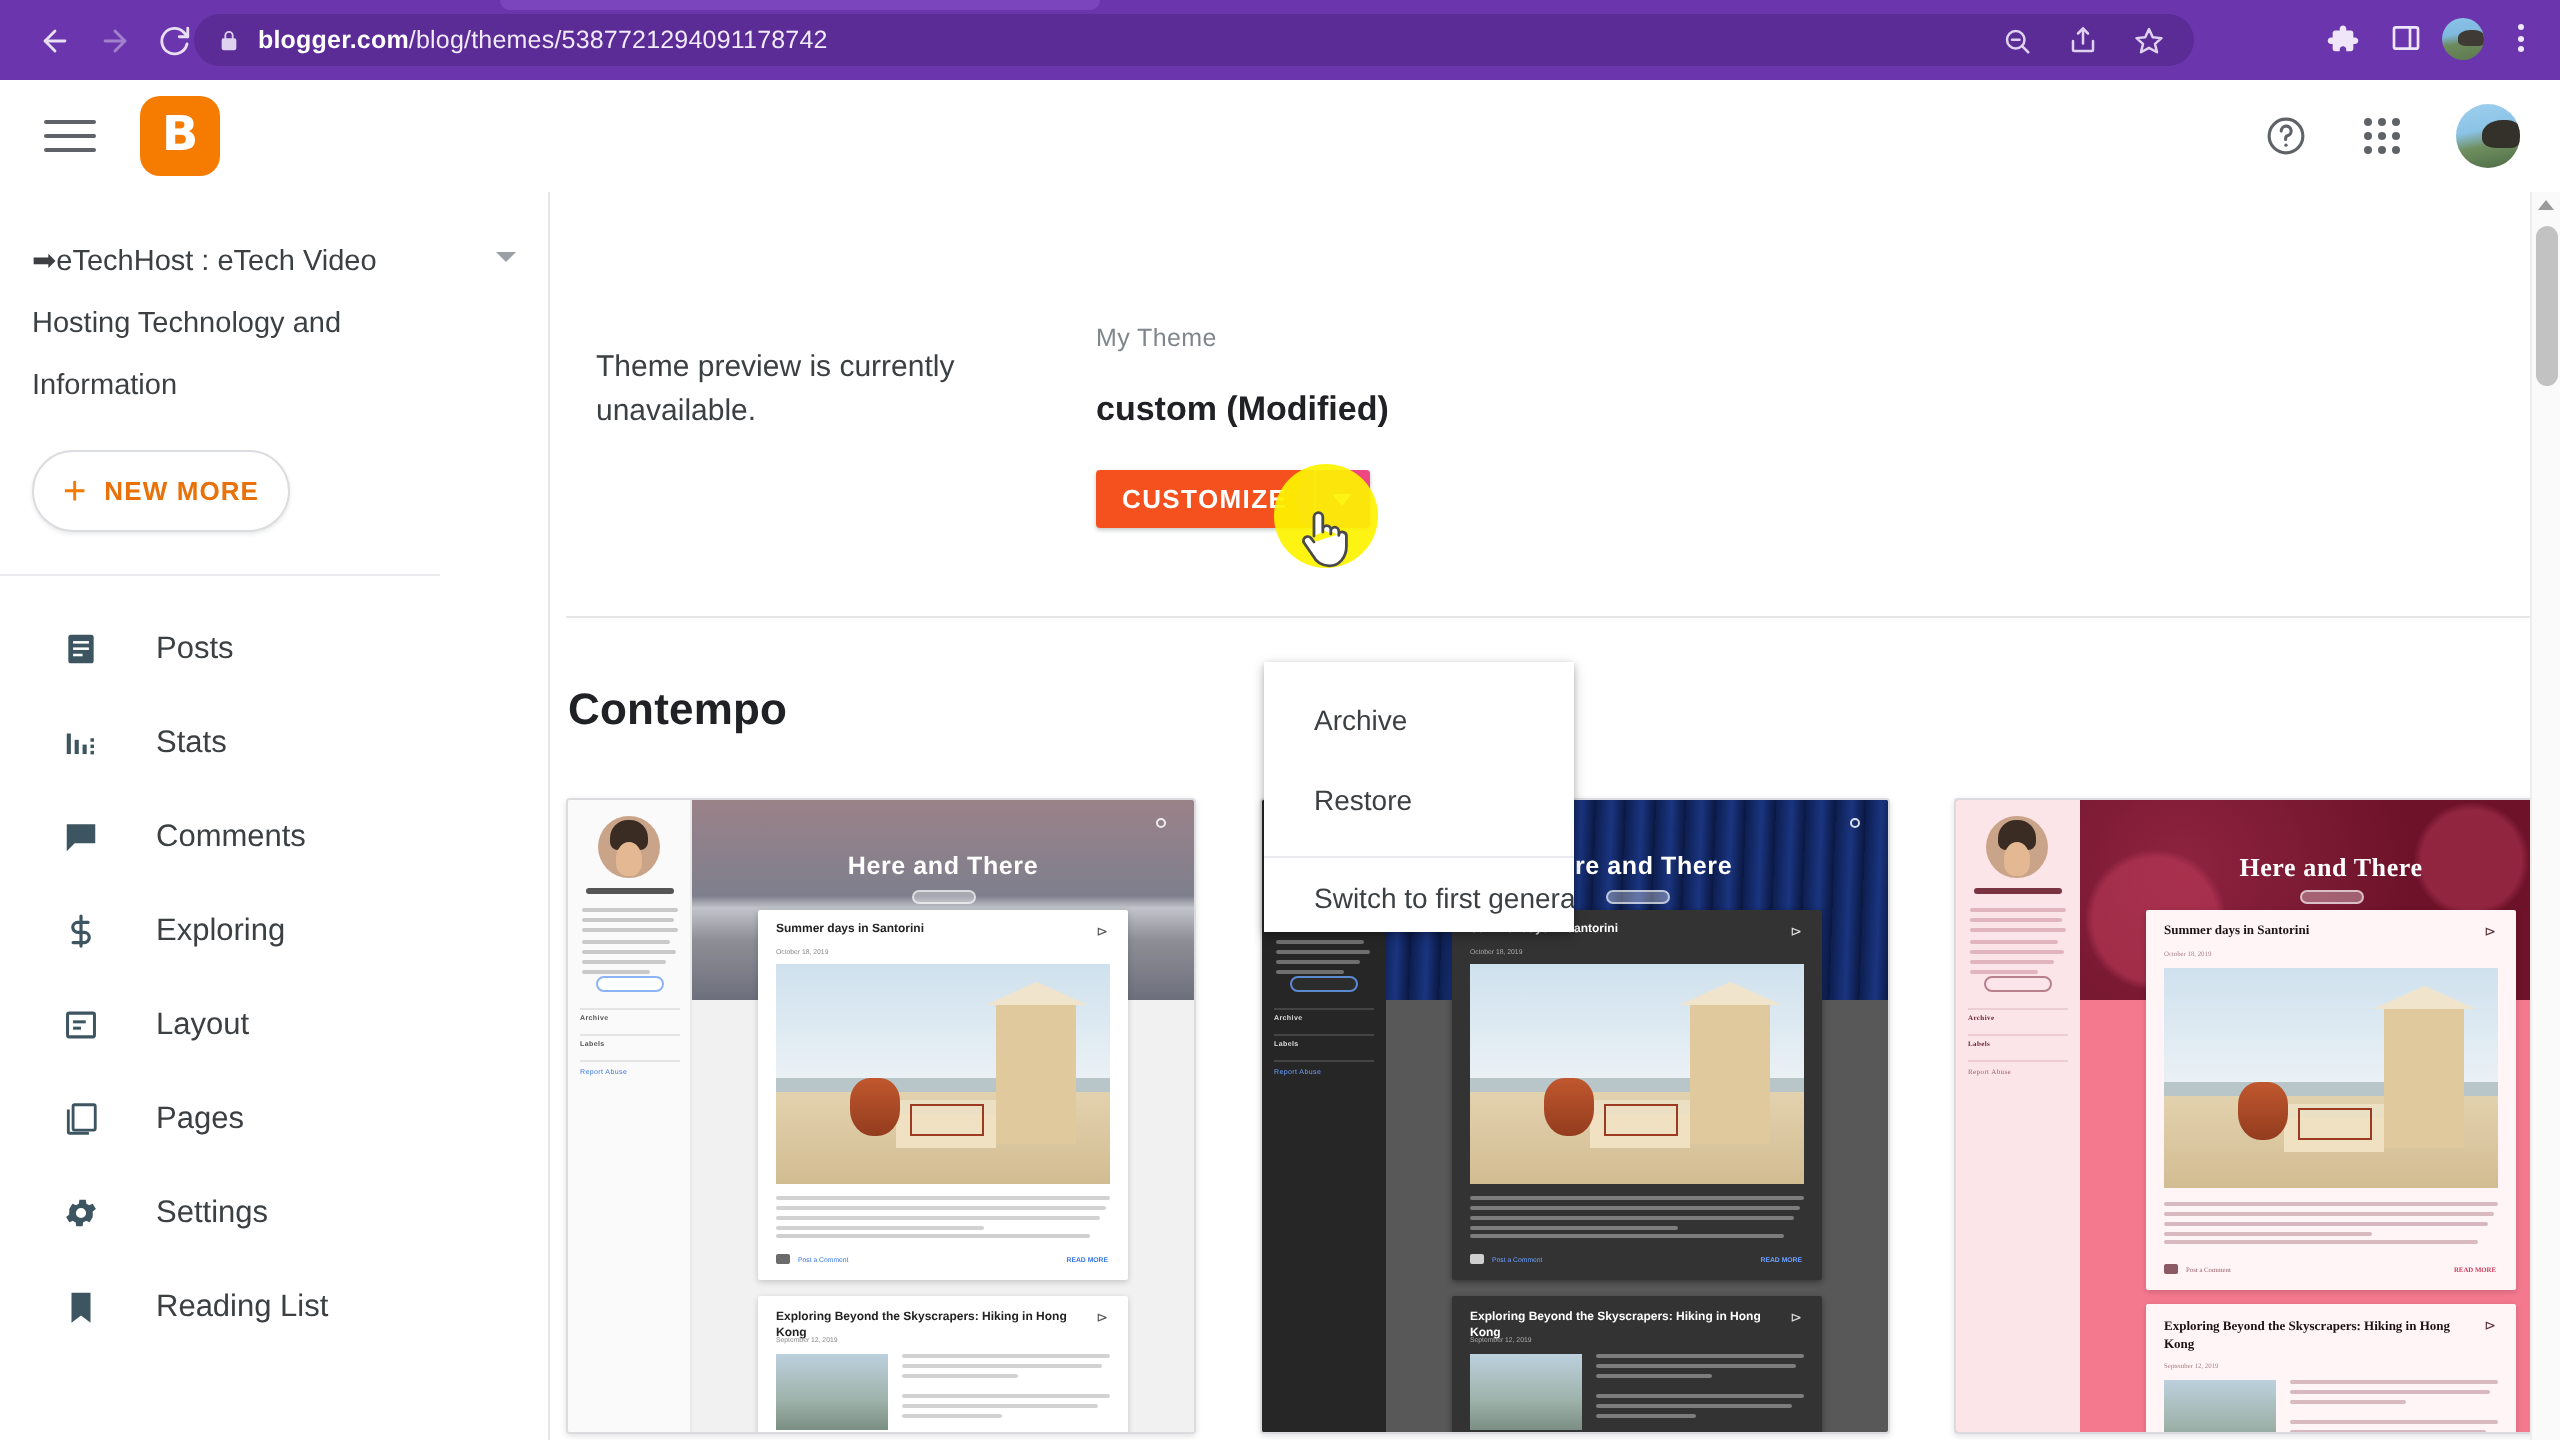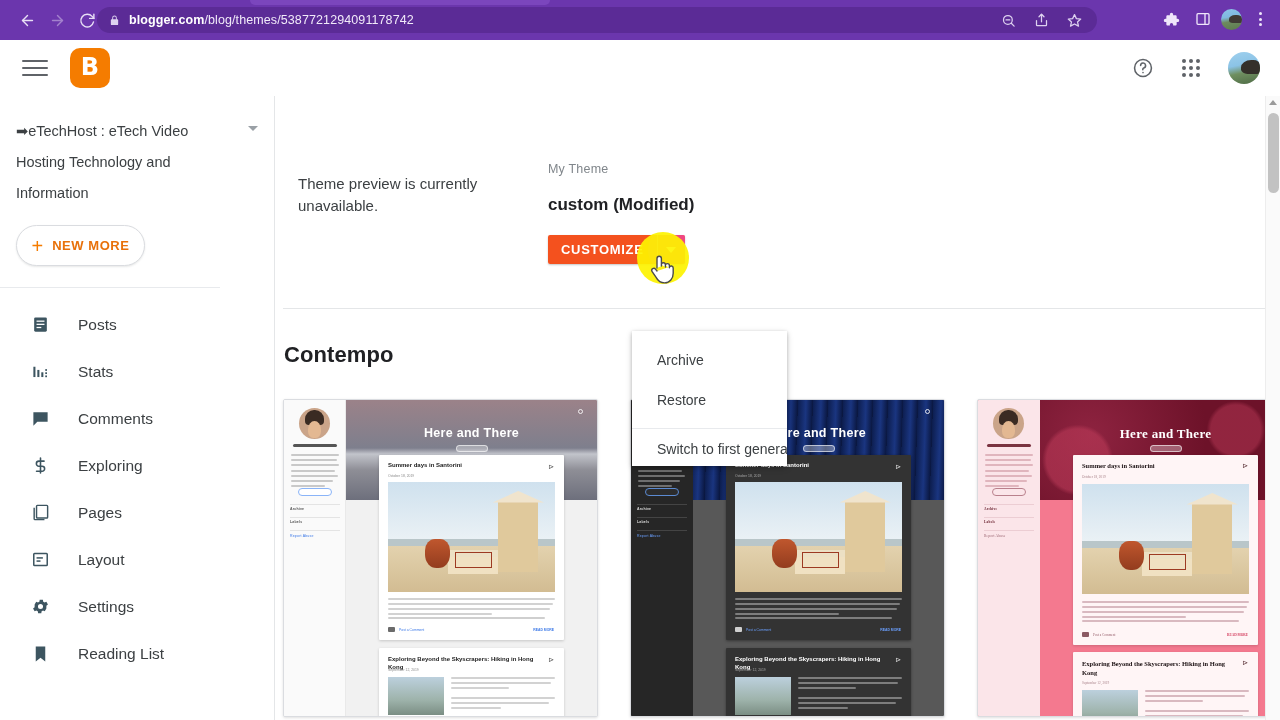--- a/index.html
+++ b/index.html
@@ -544,37 +544,37 @@
         <svg width="19" height="19" viewBox="0 0 24 24" fill="none" stroke="currentColor" stroke-width="2" stroke-linecap="round">
             <line x1="12" y1="2.5" x2="12" y2="21.5"></line>
             <path d="M16.5 6.5H10a3.2 3.2 0 0 0 0 6.4h4a3.2 3.2 0 0 1 0 6.4H7"></path>
           </svg>
       </span>
       <span class="nav-label">Exploring</span>
     </div>
 
     <div class="nav-item">
       <span class="nav-icon">
-        <svg width="19" height="19" viewBox="0 0 24 24" fill="none" stroke="currentColor" stroke-width="1.8">
-            <rect x="7" y="3" width="14" height="16" rx="1"></rect>
-            <path d="M4 6v14a1 1 0 0 0 1 1h12"></path>
-          </svg>
-      </span>
-      <span class="nav-label">Pages</span>
-    </div>
-
-    <div class="nav-item">
-      <span class="nav-icon">
         <svg width="19" height="19" viewBox="0 0 24 24" fill="none" stroke="currentColor" stroke-width="1.9">
             <rect x="3.5" y="4.5" width="17" height="15" rx="1"></rect>
             <line x1="7" y1="10" x2="15" y2="10"></line>
             <line x1="7" y1="14" x2="12" y2="14"></line>
           </svg>
       </span>
       <span class="nav-label">Layout</span>
+    </div>
+
+    <div class="nav-item">
+      <span class="nav-icon">
+        <svg width="19" height="19" viewBox="0 0 24 24" fill="none" stroke="currentColor" stroke-width="1.8">
+            <rect x="7" y="3" width="14" height="16" rx="1"></rect>
+            <path d="M4 6v14a1 1 0 0 0 1 1h12"></path>
+          </svg>
+      </span>
+      <span class="nav-label">Pages</span>
     </div>
 
 
     <div class="nav-item">
       <span class="nav-icon">
         <svg width="19" height="19" viewBox="0 0 24 24" fill="currentColor">
             <path d="M19.4 13a7.8 7.8 0 0 0 0-2l2-1.5-2-3.4-2.3 1a7.6 7.6 0 0 0-1.7-1l-.4-2.5h-4l-.4 2.5a7.6 7.6 0 0 0-1.7 1l-2.3-1-2 3.4L4.6 11a7.8 7.8 0 0 0 0 2l-2 1.5 2 3.4 2.3-1a7.6 7.6 0 0 0 1.7 1l.4 2.5h4l.4-2.5a7.6 7.6 0 0 0 1.7-1l2.3 1 2-3.4zM12 15.2A3.2 3.2 0 1 1 12 8.8a3.2 3.2 0 0 1 0 6.4z"></path>
           </svg>
       </span>
       <span class="nav-label">Settings</span>

